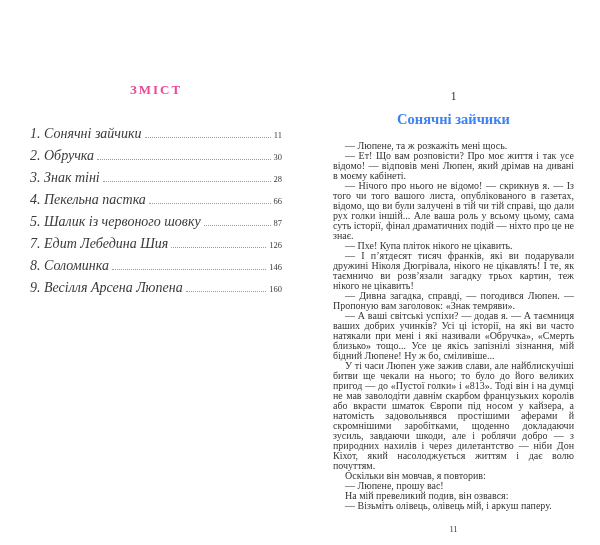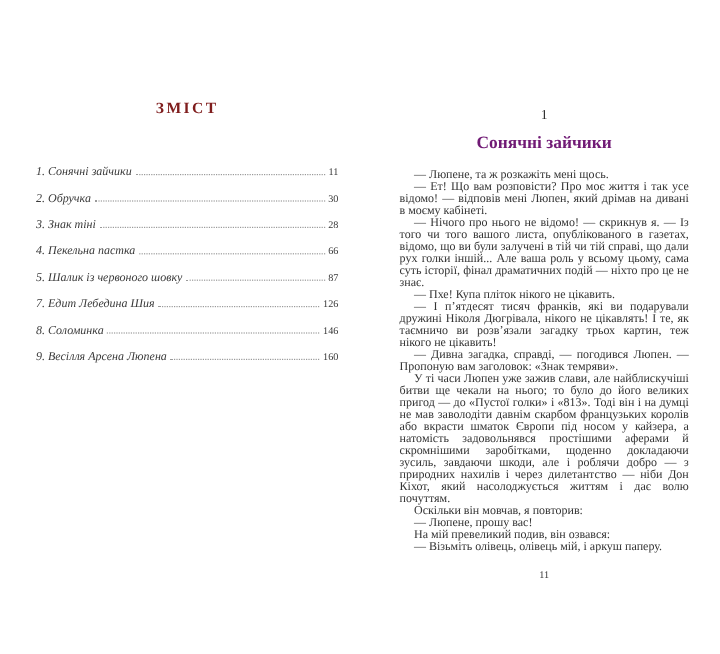--- a/index.html
+++ b/index.html
@@ -17,32 +17,32 @@
   .toc-page {
     position: absolute;
     left: 30px; top: 82px;
     width: 252px;
   }
   .toc-heading {
     text-align: center;
     font-size: 13px;
     font-weight: bold;
     letter-spacing: 2px;
-    color: #7f1d1d;
-    margin-bottom: 40px;
+    color: #ec4899;
+    margin-bottom: 28px;
   }
   .toc-list { width: 100%; }
   .toc-row {
     display: flex;
     align-items: baseline;
     height: 22px;
   }
   .toc-item-label {
     font-style: italic;
-    font-size: 10px;
+    font-size: 14px;
     color: #3a3a3a;
     white-space: nowrap;
   }
   .toc-leader {
     flex: 1;
     border-bottom: 1px dotted #9a9a9a;
     margin: 0 3px 2px 3px;
     min-width: 8px;
   }
   .toc-pagenum {
@@ -58,21 +58,21 @@
   }
   .chapter-number {
     text-align: center;
     font-size: 11.5px;
     color: #2c2c2c;
   }
   .chapter-title {
     text-align: center;
     font-size: 14.5px;
     font-weight: bold;
-    color: #701a75;
+    color: #3b82f6;
     margin: 9px 0 13px 0;
   }
   .chapter-body p {
     font-size: 10px;
     line-height: 10px;
     text-align: justify;
     text-indent: 12px;
     color: #343434;
   }
   .page-number {
@@ -136,20 +136,21 @@
   <div class="chapter-page">
     <div class="chapter-number">1</div>
     <div class="chapter-title">Сонячні зайчики</div>
     <div class="chapter-body">
       <p>— Люпене, та ж розкажіть мені щось.</p>
       <p>— Ет! Що вам розповісти? Про моє життя і так усе відомо! — відповів мені Люпен, який дрімав на дивані в моєму кабінеті.</p>
       <p>— Нічого про нього не відомо! — скрикнув я. — Із того чи того вашого листа, опублікованого в газетах, відомо, що ви були залучені в тій чи тій справі, що дали рух голки іншій... Але ваша роль у всьому цьому, сама суть історії, фінал драматичних подій — ніхто про це не знає.</p>
       <p>— Пхе! Купа пліток нікого не цікавить.</p>
       <p>— І п’ятдесят тисяч франків, які ви подарували дружині Ніколя Дюгрівала, нікого не цікавлять! І те, як таємничо ви розв’язали загадку трьох картин, теж нікого не цікавить!</p>
       <p>— Дивна загадка, справді, — погодився Люпен. — Пропоную вам заголовок: «Знак темряви».</p>
+      <p>— А ваші світські успіхи? — додав я. — А таємниця ваших добрих учинків? Усі ці історії, на які ви часто натякали при мені і які називали «Обручка», «Смерть близько» тощо... Усе це якісь запізнілі зізнання, мій бідний Люпене! Ну ж бо, сміливіше...</p>
       <p>У ті часи Люпен уже зажив слави, але найблискучіші битви ще чекали на нього; то було до його великих пригод — до «Пустої голки» і «813». Тоді він і на думці не мав заволодіти давнім скарбом французьких королів або вкрасти шматок Європи під носом у кайзера, а натомість задовольнявся простішими аферами й скромнішими заробітками, щоденно докладаючи зусиль, завдаючи шкоди, але і роблячи добро — з природних нахилів і через дилетантство — ніби Дон Кіхот, який насолоджується життям і дає волю почуттям.</p>
       <p>Оскільки він мовчав, я повторив:</p>
       <p>— Люпене, прошу вас!</p>
       <p>На мій превеликий подив, він озвався:</p>
       <p>— Візьміть олівець, олівець мій, і аркуш паперу.</p>
     </div>
     <div class="page-number">11</div>
   </div>
 
 </div>

